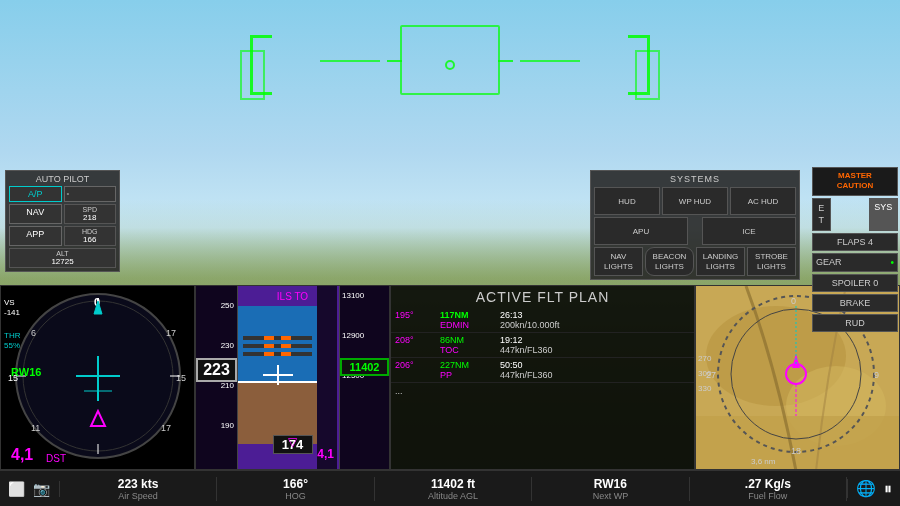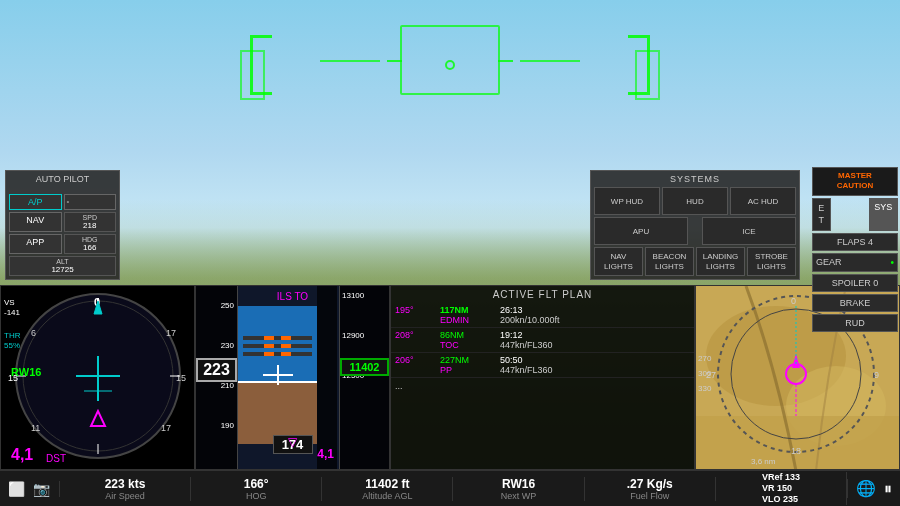--- a/index.html
+++ b/index.html
@@ -84,21 +84,21 @@
       background: #000;
       border: 1px solid #333;
       position: relative;
       overflow: hidden;
     }
 
     
     .panel-ils {
       width: 195px;
       height: 185px;
-      background: #0f172a;
+      background: #4c1d95;
       border: 1px solid #333;
       position: relative;
       overflow: hidden;
     }
 
     
     .panel-flt {
       width: 305px;
       height: 185px;
       background: rgba(0,0,0,0.85);
@@ -125,21 +125,21 @@
       background: rgba(40,40,40,0.9);
       border: 1px solid #555;
       z-index: 10;
       padding: 3px;
     }
 
     .ap-title {
       color: #ccc;
       font-size: 9px;
       text-align: center;
-      margin-bottom: 10px;
+      margin-bottom: 2px;
     }
 
     .ap-grid {
       display: grid;
       grid-template-columns: 1fr 1fr;
       gap: 2px;
     }
 
     .ap-btn {
       background: #333;
@@ -248,21 +248,21 @@
       text-align: center;
       position: absolute;
       top: 5px;
       left: 0;
       right: 0;
     }
 
     
     .flt-header {
       color: #ccc;
-      font-size: 10px;
+      font-size: 14px;
       text-align: center;
       padding: 3px;
       letter-spacing: 1px;
     }
 
     .flt-magenta { color: #ff00ff; font-size: 9px; }
 
     
     .ils-speed-strip {
       position: absolute;
@@ -549,32 +549,32 @@
 
       <text x="55" y="178" fill="#ccc" font-size="8">3,6 nm</text>
     </svg>
   </div>
 
 </div>
 
 <div class="systems-panel">
   <div class="sys-title">SYSTEMS</div>
   <div class="sys-grid">
+    <div class="sys-btn">HUD</div>
     <div class="sys-btn">WP HUD</div>
-    <div class="sys-btn">HUD</div>
     <div class="sys-btn">AC HUD</div>
   </div>
   <div class="sys-grid-2">
     <div class="sys-btn">APU</div>
     <div class="sys-btn">ICE</div>
   </div>
   <div class="sys-grid-4">
     <div class="sys-btn" style="white-space:pre; line-height:1.2;">NAV
 LIGHTS</div>
-    <div class="sys-btn" style="white-space:pre; line-height:1.2;">BEACON
+    <div class="sys-btn" style="white-space:pre; line-height:1.2;border-radius:9px;">BEACON
 LIGHTS</div>
     <div class="sys-btn" style="white-space:pre; line-height:1.2;">LANDING
 LIGHTS</div>
     <div class="sys-btn" style="white-space:pre; line-height:1.2;">STROBE
 LIGHTS</div>
   </div>
 </div>
 
 <div class="right-panel">
 
@@ -627,25 +627,18 @@
   <div class="status-item">
     <div class="status-value">RW16</div>
     <div class="status-label">Next WP</div>
   </div>
 
   <div class="status-item">
     <div class="status-value">.27 Kg/s</div>
     <div class="status-label">Fuel Flow</div>
   </div>
 
-  <div class="status-item">
-    <div class="status-value" style="font-size:9px; line-height:1.2;">
-      <div>VRef 133</div>
-      <div>VR 150</div>
-      <div>VLO 235</div>
-    </div>
-  </div>
 
   <div style="padding:0 8px; display:flex; gap:8px; align-items:center; border-left:1px solid #333;">
     <div style="color:#fff; font-size:16px;">🌐</div>
     <div style="color:#fff; font-size:16px;">⏸</div>
   </div>
 </div>
 
 </body></html>

